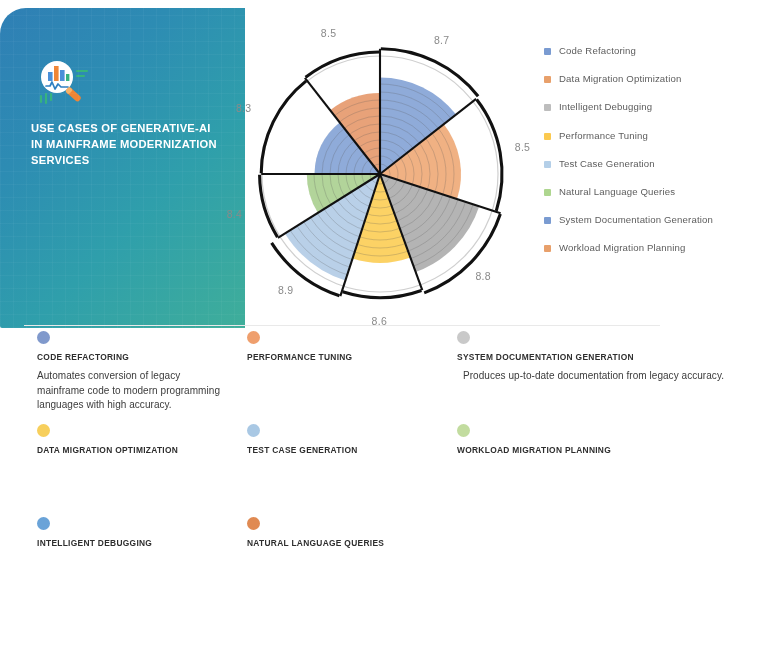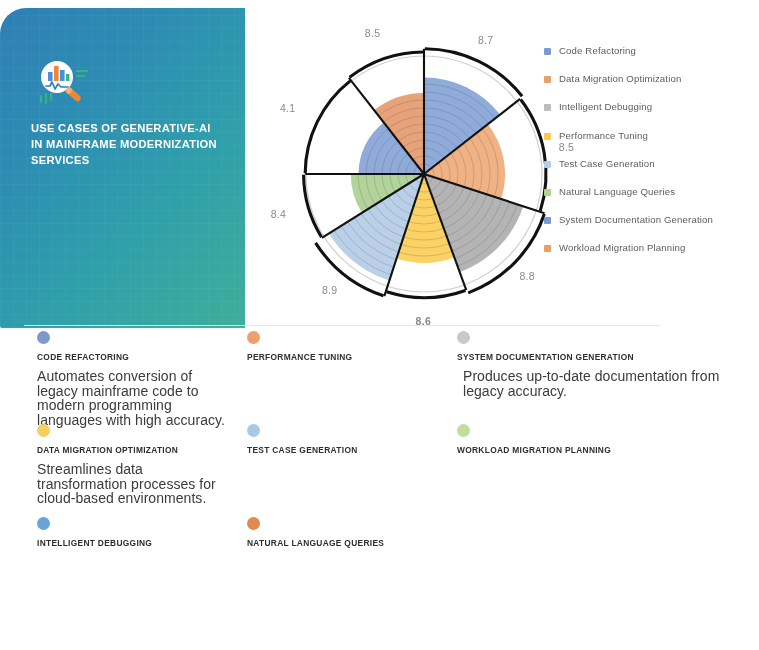--- a/index.html
+++ b/index.html
@@ -48,21 +48,21 @@
     font-weight: bold;
     line-height: 16px;
     letter-spacing: .25px;
     text-transform: uppercase;
   }
 
   
   .chart-wrap {
     position: absolute;
     left: 233px; top: 22px;
-    width: 300px; height: 310px; margin-left: 44px;
+    width: 300px; height: 310px;
   }
   .chart-svg { display: block; }
   .axis-label {
     position: absolute;
     font-size: 10.5px;
     color: #8a8a8a;
     letter-spacing: .3px;
     white-space: nowrap;
   }
 
@@ -119,21 +119,21 @@
   .card-title {
     font-size: 8.4px;
     font-weight: bold;
     color: #2e2e2e;
     letter-spacing: .3px;
     text-transform: uppercase;
     margin-bottom: 7px;
     white-space: nowrap;
   }
   .card-desc {
-    font-size: 14px;
+    font-size: 10px;
     color: #3b3b3b;
     line-height: 14.5px;
     letter-spacing: .05px;
   }
   .card.indented .card-desc { padding-left: 6px; }
 </style>
 </head>
 <body>
 
 <div id="root">
@@ -350,24 +350,24 @@
           <line x1="0" y1="0" x2="-118.80" y2="0.00" stroke="#111111" stroke-width="2.1"></line>
           <path d="M -74.44 -96.66 A 122.0 122.0 0 0 1 -0.85 -122.00" fill="none" stroke="#111111" stroke-width="3.1" stroke-linecap="butt"></path>
           <line x1="0" y1="0" x2="-75.11" y2="-96.14" stroke="#111111" stroke-width="2.1"></line>
         </g>
     </svg>
 
     <div id="tick-labels">
         <div class="axis-label" style="left: 200.879px; top: 11.9785px;">8.7</div>
         <div class="axis-label" style="left: 281.752px; top: 119.3px;">8.5</div>
         <div class="axis-label" style="left: 242.462px; top: 247.809px;">8.8</div>
-        <div class="axis-label" style="left: 138.583px; top: 292.977px; font-weight: bold;">8.6</div>
+        <div class="axis-label" style="left: 138.583px; top: 292.977px;">8.6</div>
         <div class="axis-label" style="left: 44.8821px; top: 261.626px;">8.9</div>
         <div class="axis-label" style="left: -6.26673px; top: 185.794px; text-align: right;">8.4</div>
-        <div class="axis-label" style="left: 2.97848px; top: 80.1211px;">4.1</div>
+        <div class="axis-label" style="left: 2.97848px; top: 80.1211px;">8.3</div>
         <div class="axis-label" style="left: 87.8159px; top: 5.06325px;">8.5</div>
       </div>
   </div>
 
   <div class="legend">
       <div class="legend-item">
         <span class="legend-swatch" style="background: rgb(122, 155, 209);"></span>
         <span class="legend-label">Code Refactoring</span>
       </div>
       <div class="legend-item">
@@ -413,21 +413,20 @@
         <div class="card-title">PERFORMANCE TUNING</div>
       </div>
       <div class="card indented">
         <div class="card-dot" style="background: rgb(201, 201, 201);"></div>
         <div class="card-title">SYSTEM DOCUMENTATION GENERATION</div>
         <div class="card-desc">Produces up-to-date documentation from legacy accuracy.</div>
       </div>
       <div class="card">
         <div class="card-dot" style="background: rgb(247, 207, 92);"></div>
         <div class="card-title">DATA MIGRATION OPTIMIZATION</div>
-        <div class="card-desc">Streamlines data transformation processes for cloud-based environments.</div>
       </div>
       <div class="card">
         <div class="card-dot" style="background: rgb(169, 200, 228);"></div>
         <div class="card-title">TEST CASE GENERATION</div>
       </div>
       <div class="card">
         <div class="card-dot" style="background: rgb(194, 220, 159);"></div>
         <div class="card-title">WORKLOAD MIGRATION PLANNING</div>
       </div>
       <div class="card indented">

